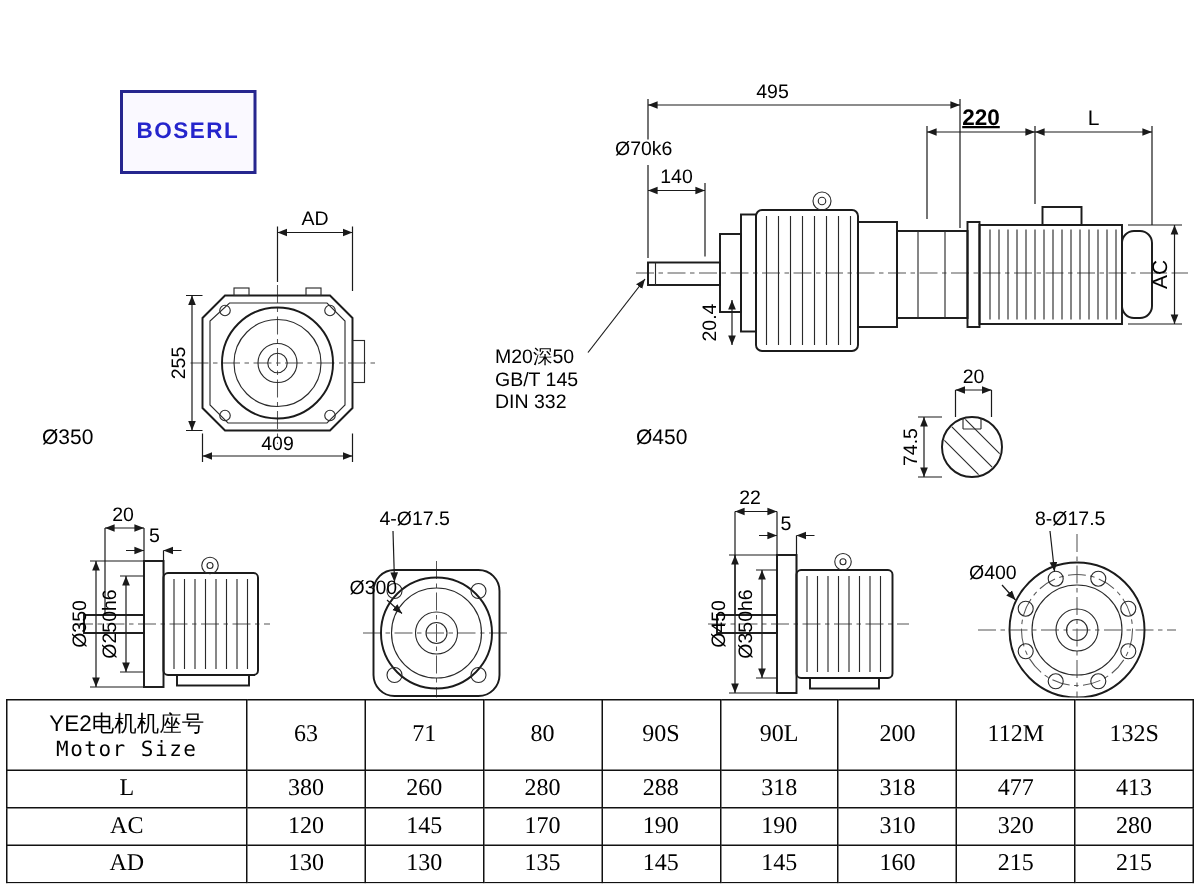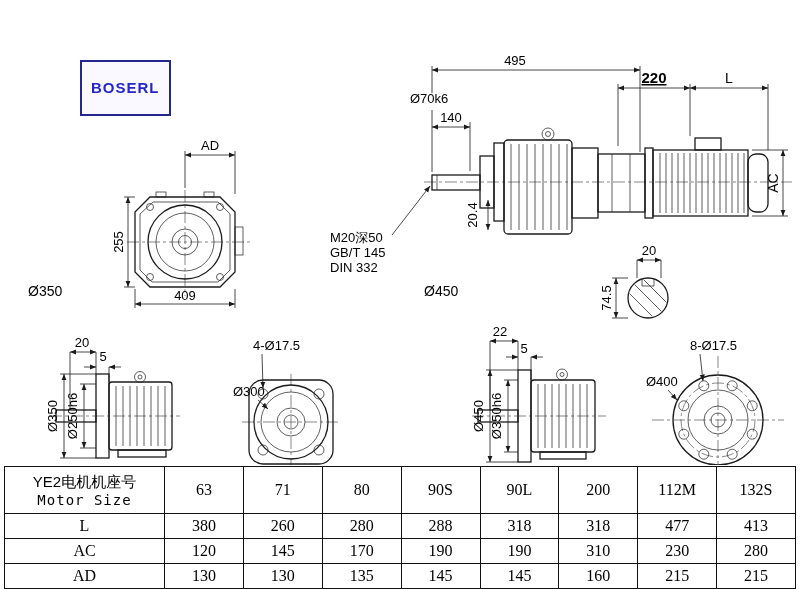--- a/index.html
+++ b/index.html
@@ -263,21 +263,21 @@
         <td>413</td>
       </tr>
       <tr>
         <td>AC</td>
         <td>120</td>
         <td>145</td>
         <td>170</td>
         <td>190</td>
         <td>190</td>
         <td>310</td>
-        <td>230</td>
+        <td>320</td>
         <td>280</td>
       </tr>
       <tr>
         <td>AD</td>
         <td>130</td>
         <td>130</td>
         <td>135</td>
         <td>145</td>
         <td>145</td>
         <td>160</td>

